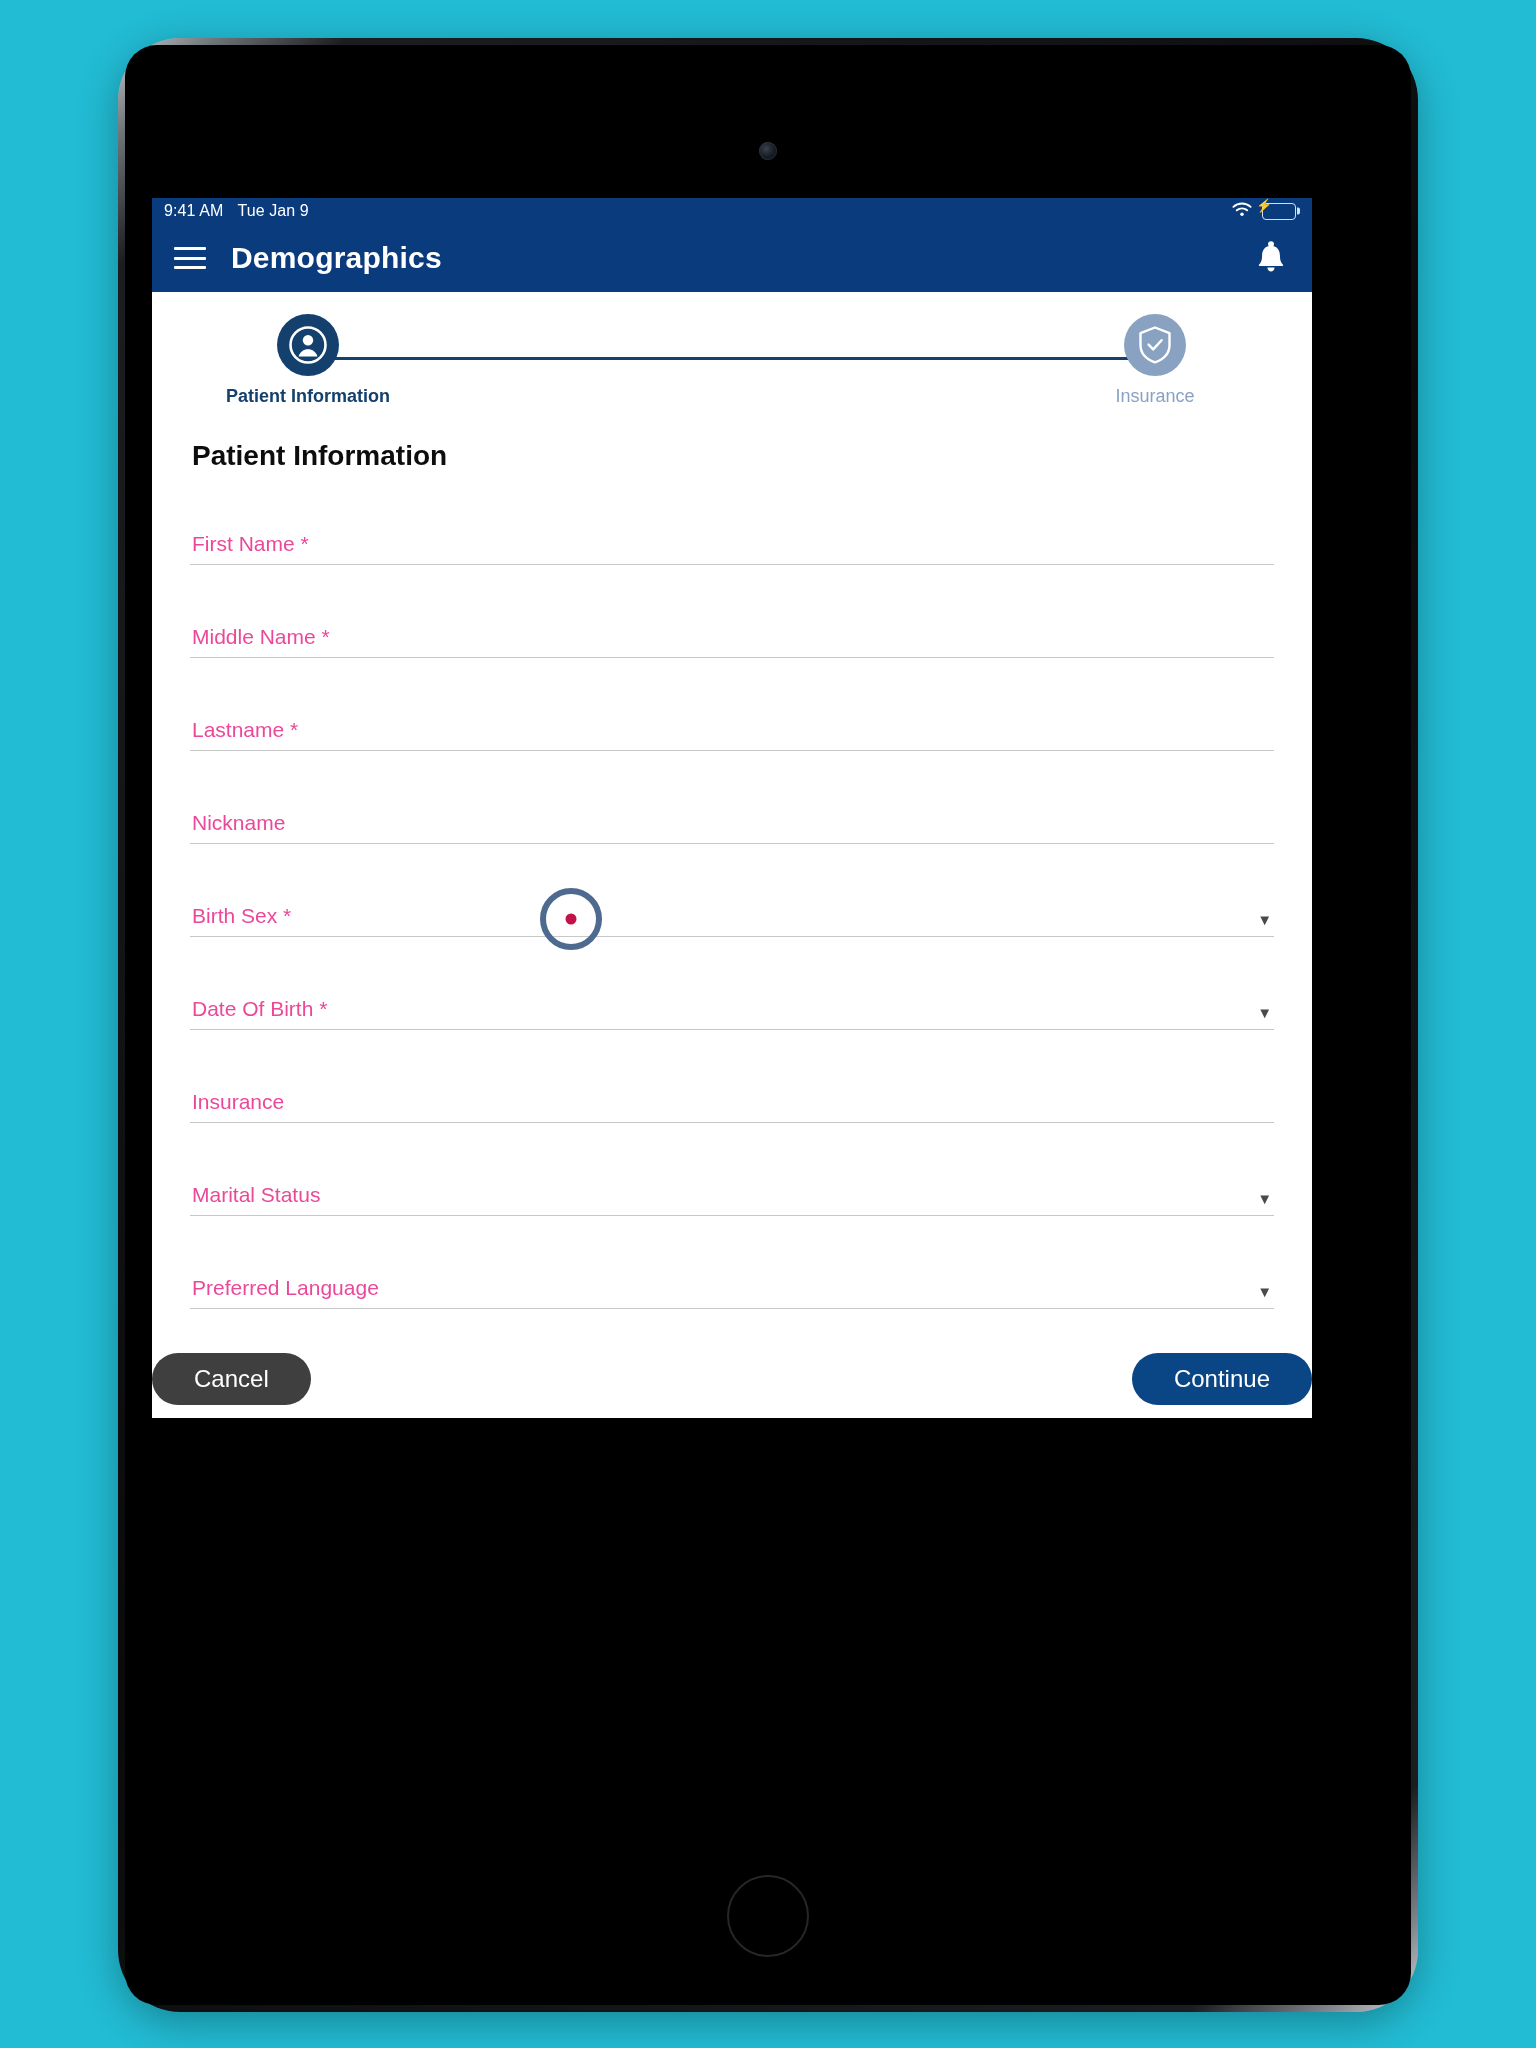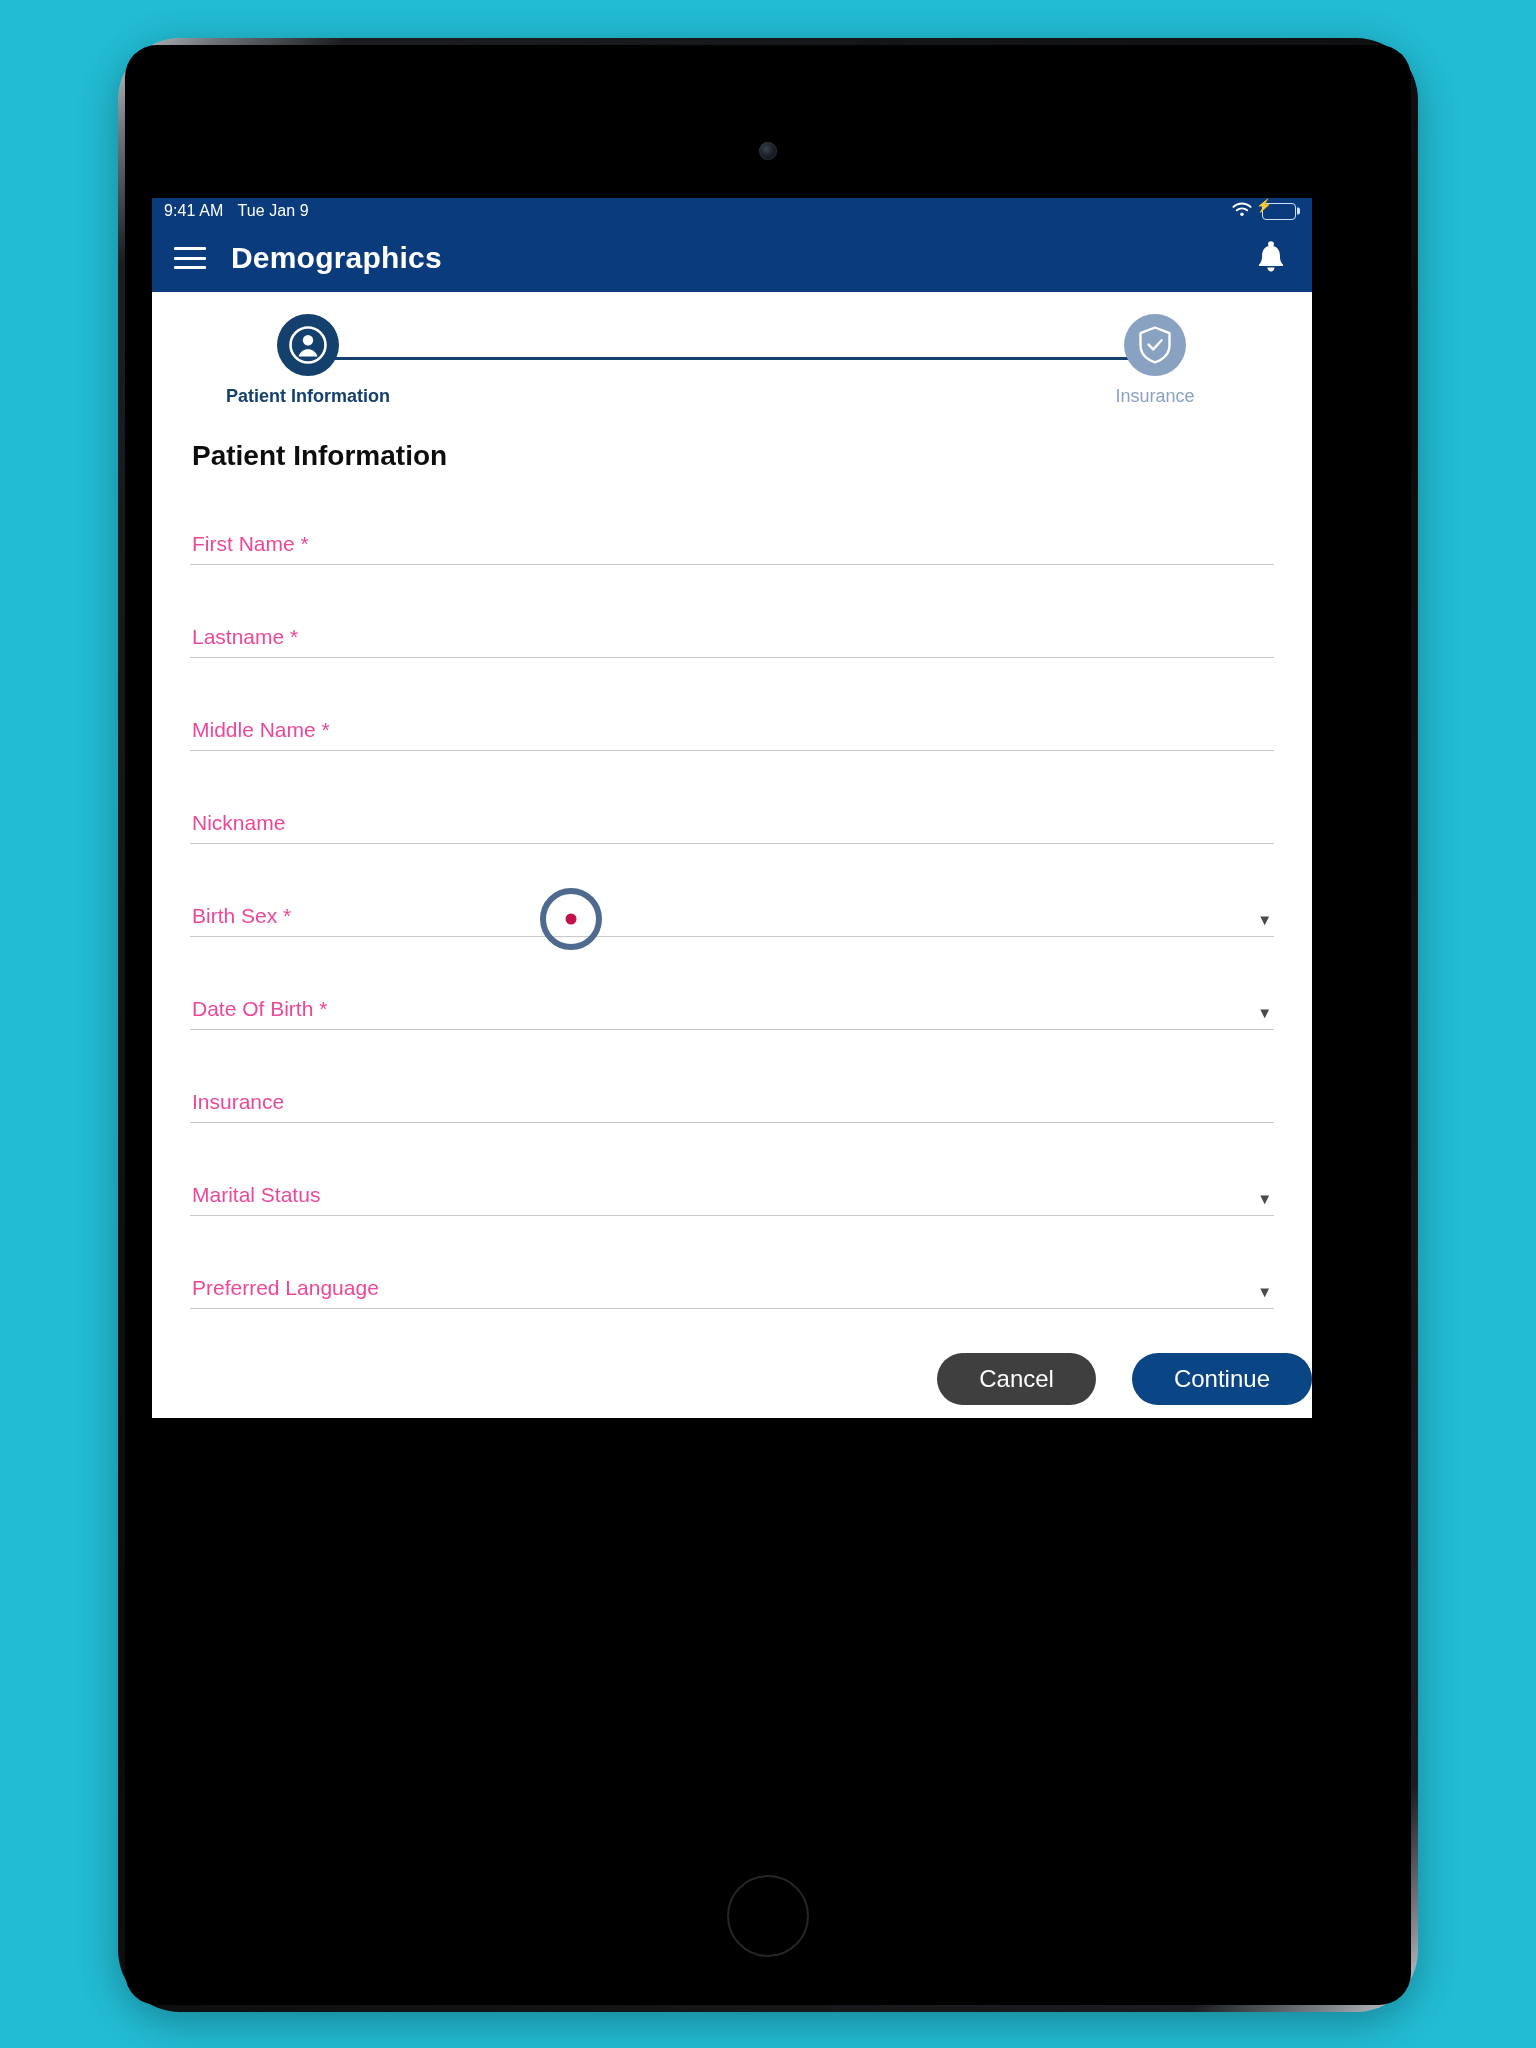--- a/index.html
+++ b/index.html
@@ -252,21 +252,21 @@
     box-shadow: 0 0 0 2px rgba(255,255,255,0.55);
   }
 
   
   #footer-bar {
     flex: 0 0 auto;
     height: 78px;
     background: #ffffff;
     display: flex;
     align-items: center;
-    justify-content: flex-end;
+    justify-content: space-between;
     gap: 36px;
     z-index: 20;
   }
   .btn {
     border: none;
     border-radius: 999px;
     color: #ffffff;
     font-size: 24px;
     font-family: "Liberation Sans", sans-serif;
     padding: 13px 42px;
@@ -351,24 +351,24 @@
             <div class="step-label inactive">Insurance</div>
           </div>
         </div>
 
         <div class="section-heading">Patient Information</div>
 
         <div class="field">
           <span class="field-label">First Name *</span>
         </div>
         <div class="field">
+          <span class="field-label">Middle Name *</span>
+        </div>
+        <div class="field">
           <span class="field-label">Lastname *</span>
-        </div>
-        <div class="field">
-          <span class="field-label">Middle Name *</span>
         </div>
         <div class="field">
           <span class="field-label">Nickname</span>
         </div>
         <div class="field select">
           <span class="field-label">Birth Sex *</span>
           <span class="caret">▼</span>
         </div>
         <div class="field select">
           <span class="field-label">Date Of Birth *</span>

